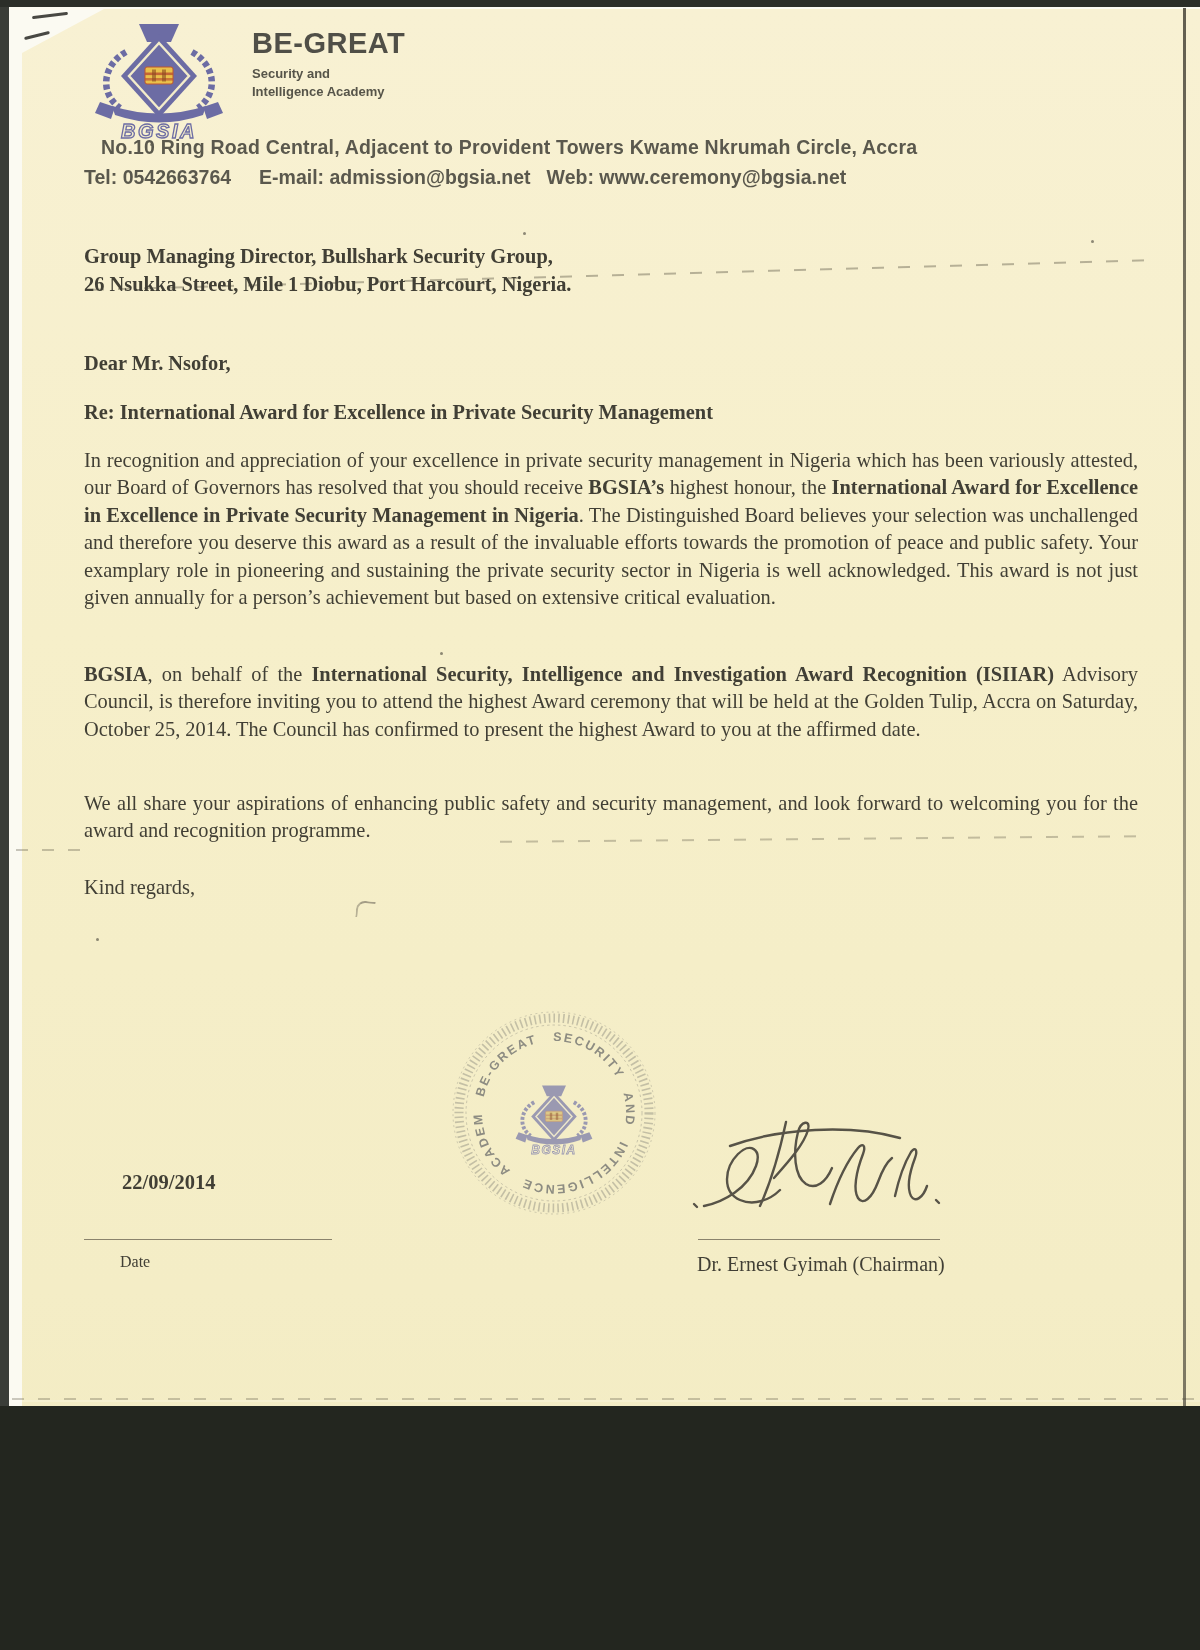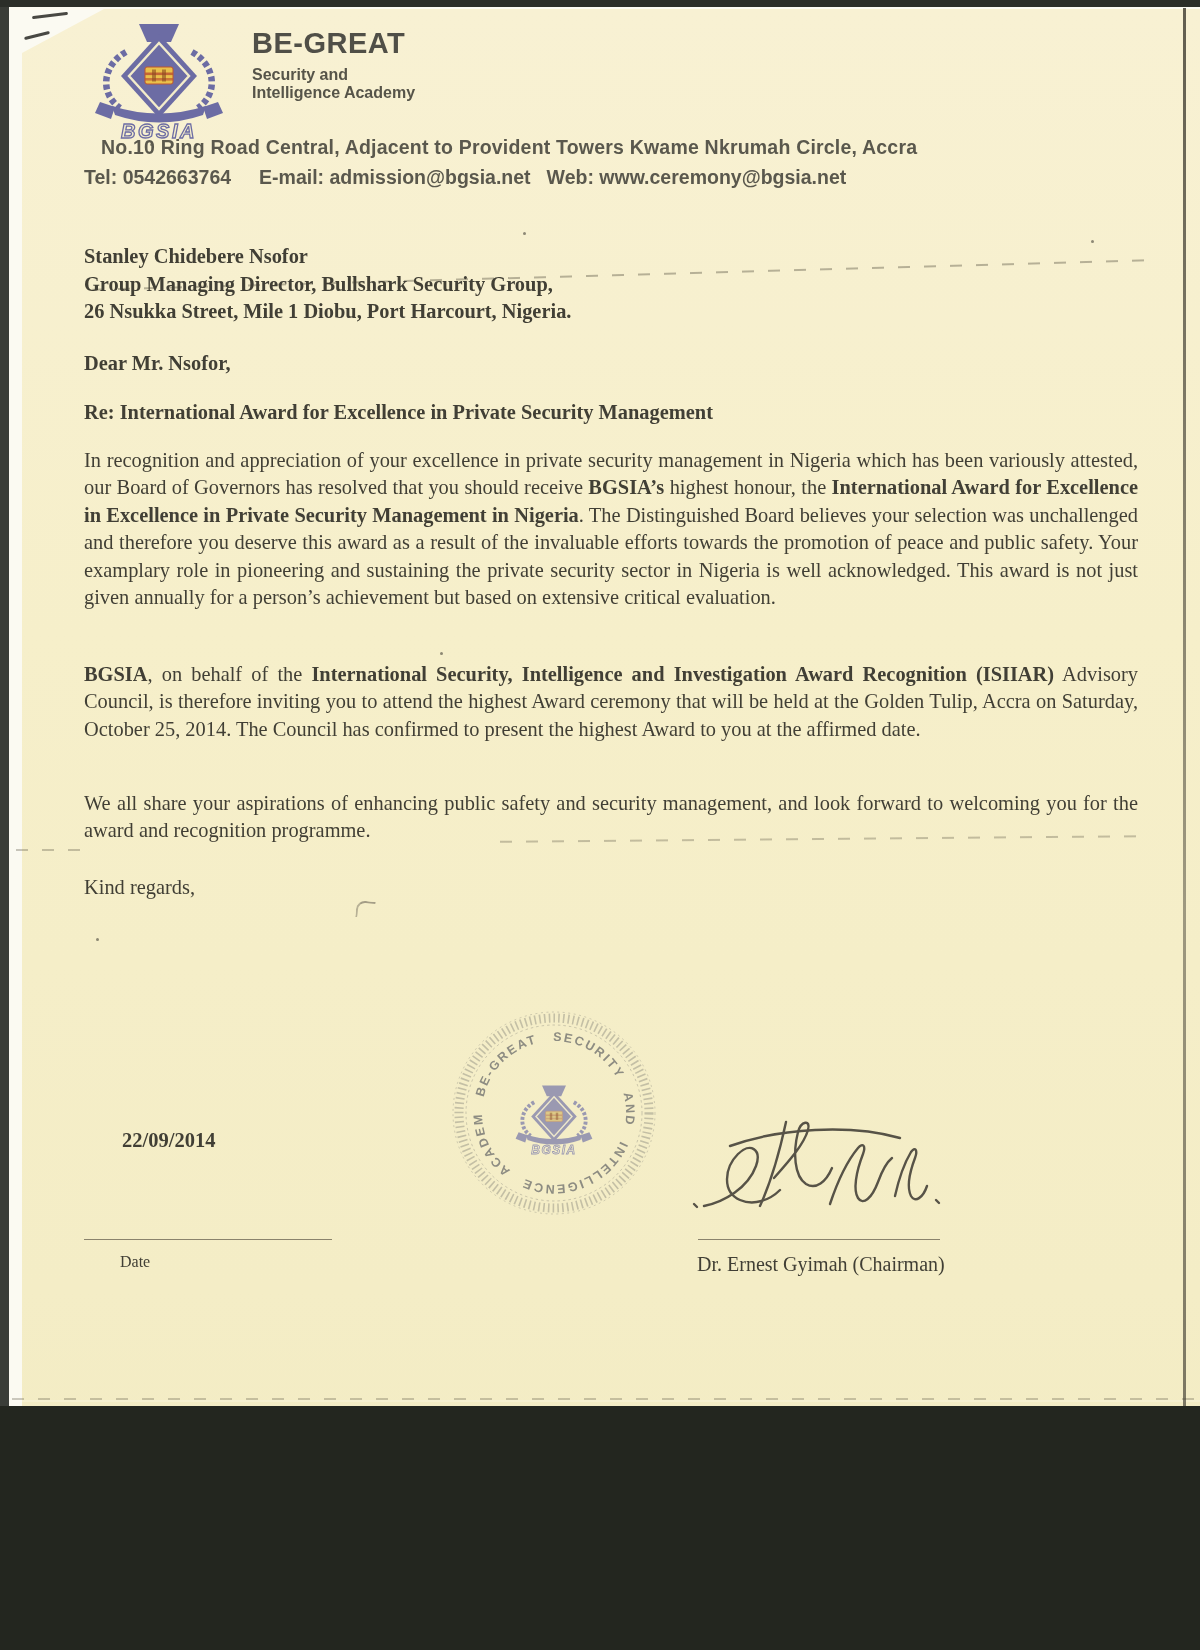--- a/index.html
+++ b/index.html
@@ -25,21 +25,21 @@
   .crease-a{left:92px;top:274px;width:1056px;transform:rotate(-1.6deg);opacity:.75;}
   .crease-b1{left:16px;top:849px;width:70px;opacity:.6;}
   .crease-b2{left:500px;top:838px;width:645px;transform:rotate(-.5deg);opacity:.6;}
   .crease-c{left:12px;top:1398px;width:1188px;opacity:.55;box-shadow:0 2px 0 rgba(255,255,249,.4);}
   .smudge{position:absolute;left:250px;top:1568px;width:660px;height:80px;
       background:radial-gradient(ellipse at center,rgba(138,126,92,.14),rgba(138,126,92,0) 70%);}
   .speck{position:absolute;width:3px;height:3px;border-radius:50%;background:rgba(70,66,56,.6);}
   
   .sans{font-family:"Liberation Sans", sans-serif;}
   .brand{position:absolute;left:252px;top:27px;font-size:29px;font-weight:700;color:#504f47;letter-spacing:.5px;}
-  .sub{position:absolute;left:252px;font-size:16px;font-weight:600;color:#565449;}
+  .sub{position:absolute;left:252px;font-size:13px;font-weight:600;color:#565449;}
   .sub1{top:66px;} .sub2{top:84px;}
   .addr{position:absolute;left:101px;top:136px;font-size:19.5px;font-weight:700;color:#5a584d;letter-spacing:.2px;}
   .contact{position:absolute;left:84px;top:166px;font-size:19.5px;font-weight:700;color:#5a584d;}
   .contact .seg1{margin-right:28px;text-align:right;} .contact .seg2{margin-right:16px;}
   
   .ink{color:#413f35;}
   .block{position:absolute;left:84px;width:1054px;font-size:20.4px;line-height:27.4px;}
   .bold{font-weight:700;}
   .recipient{top:243px;font-weight:700;line-height:27.6px;}
   .salutation{top:350px;font-weight:700;}
@@ -50,21 +50,21 @@
   .closing{top:874px;}
   .pen-hook{position:absolute;left:356px;top:901px;width:17px;height:15px;
       border-top:2px solid rgba(110,104,90,.6);border-left:2px solid rgba(110,104,90,.45);
       border-radius:9px 0 0 0;transform:rotate(6deg);}
   
   .seal-svg{position:absolute;left:434px;top:993px;}
   .sig-svg{position:absolute;left:690px;top:1108px;}
   .sig-line{position:absolute;top:1239px;border-top:1.6px solid rgba(92,86,70,.7);}
   .line-date{left:84px;width:248px;}
   .line-sign{left:698px;width:242px;}
-  .date-value{position:absolute;left:122px;top:1129px;font-size:20.5px;font-weight:700;text-align:center;}
+  .date-value{position:absolute;left:122px;top:1171px;font-size:20.5px;font-weight:700;text-align:center;}
   .date-label{position:absolute;left:120px;top:1253px;font-size:16px;}
   .signer{position:absolute;left:697px;top:1253px;font-size:20px;}
   
   .crest-header{--crest:#6c6ca4;--crest-line:#f3ecca;--crest-em:#e9c04a;--crest-em2:#bd5530;}
   .crest-seal{--crest:#8787ad;--crest-line:#eee8cc;--crest-em:#d8c278;--crest-em2:#c08a64;opacity:.82;}
   .seal-ink{fill:none;stroke:rgba(148,146,132,.5);}
   .seal-text{font-family:"Liberation Sans",sans-serif;font-size:12.5px;font-weight:600;
       fill:#8d8c82;letter-spacing:2px;word-spacing:10px;}
 </style>
 </head>
@@ -117,21 +117,20 @@
   </svg>
   <div class="brand sans">BE-GREAT</div>
   <div class="sub sub1 sans">Security and</div>
   <div class="sub sub2 sans">Intelligence Academy</div>
   <div class="addr sans">No.10 Ring Road Central, Adjacent to Provident Towers Kwame Nkrumah Circle, Accra</div>
   <div class="contact sans">
     <span class="seg1">Tel: 0542663764</span><span class="seg2">E-mail: admission@bgsia.net</span><span>Web: www.ceremony@bgsia.net</span>
   </div>
 
   <div class="block ink recipient">
-    <div>Stanley Chidebere Nsofor</div>
     <div>Group Managing Director, Bullshark Security Group,</div>
     <div>26 Nsukka Street, Mile 1 Diobu, Port Harcourt, Nigeria.</div>
   </div>
 
   <div class="block ink salutation">Dear Mr. Nsofor,</div>
   <div class="block ink subject">Re: International Award for Excellence in Private Security Management</div>
 
   <div class="block ink p1"><span>In recognition and appreciation of your excellence in private security management in Nigeria  which has been variously attested, our Board of Governors has resolved that you should receive </span><span class="bold">BGSIA’s</span><span> highest honour, the </span><span class="bold">International Award for Excellence in Excellence in Private Security Management in Nigeria</span><span>. The Distinguished Board believes your selection was unchallenged and therefore you deserve this award as a result of the invaluable efforts towards the promotion of peace and public safety. Your examplary role in pioneering and sustaining the private security sector in Nigeria is well acknowledged. This award is not just given annually for a person’s achievement but based on extensive critical evaluation.</span></div>
 
   <div class="block ink p2"><span class="bold">BGSIA</span><span>, on behalf of the </span><span class="bold">International Security, Intelligence and Investigation Award Recognition (ISIIAR)</span><span> Advisory Council, is therefore inviting you to attend the highest Award ceremony that will be held at the Golden Tulip, Accra on Saturday, October 25, 2014. The Council has confirmed to present the highest Award to you at the affirmed date.</span></div>

